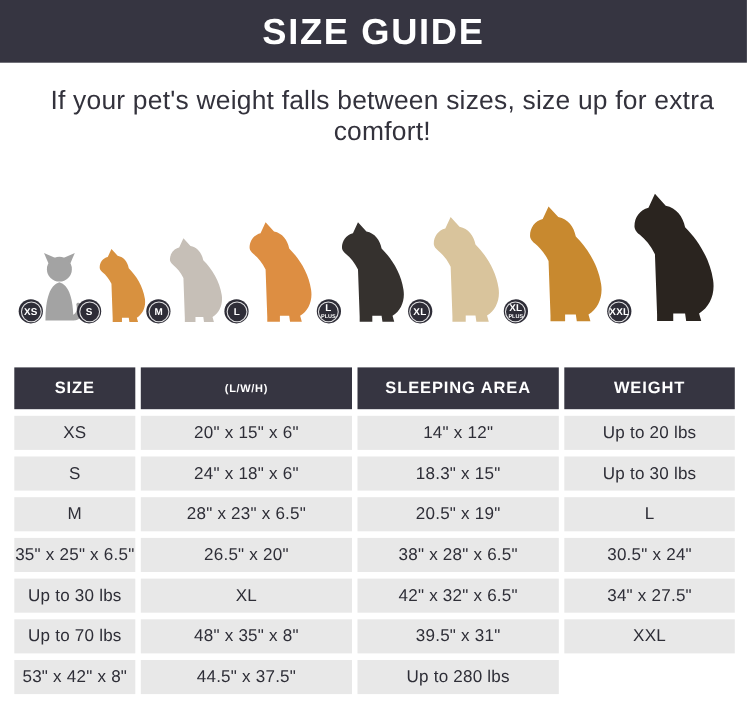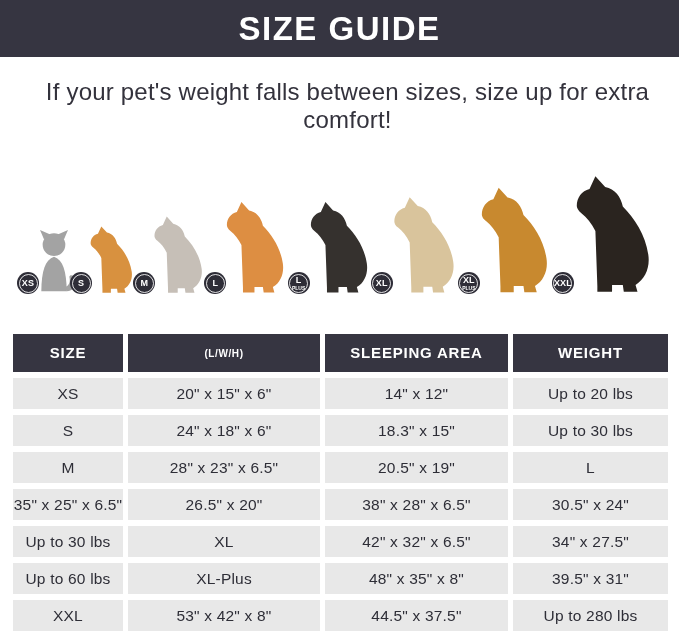--- a/index.html
+++ b/index.html
@@ -255,23 +255,22 @@
     <div class="td">35" x 25" x 6.5"</div>
     <div class="td">26.5" x 20"</div>
 
     <div class="td">38" x 28" x 6.5"</div>
     <div class="td">30.5" x 24"</div>
     <div class="td">Up to 30 lbs</div>
 
     <div class="td">XL</div>
     <div class="td">42" x 32" x 6.5"</div>
     <div class="td">34" x 27.5"</div>
-    <div class="td">Up to 60 lbs</div>
-
-    <div class="td">XL-Plus</div>
+    <div class="td">Up to 70 lbs</div>
+
     <div class="td">48" x 35" x 8"</div>
     <div class="td">39.5" x 31"</div>
 
     <div class="td">XXL</div>
     <div class="td">53" x 42" x 8"</div>
     <div class="td">44.5" x 37.5"</div>
     <div class="td">Up to 280 lbs</div>
   </div>
 
 </div>

